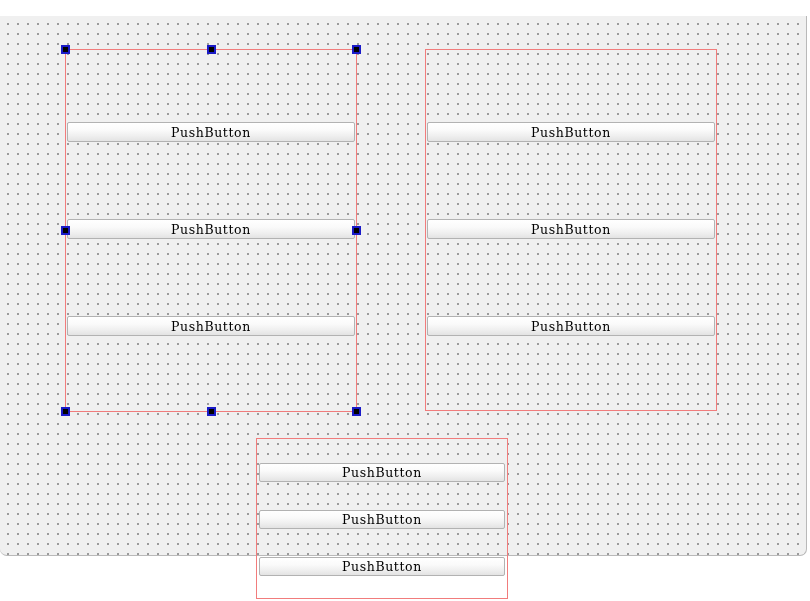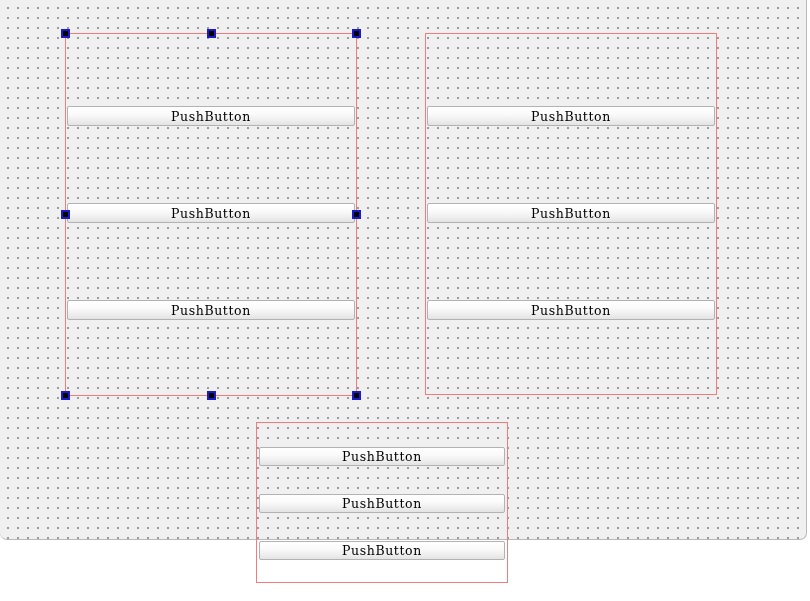--- a/index.html
+++ b/index.html
@@ -13,21 +13,21 @@
   }
   .page {
     position: relative;
     width: 810px;
     height: 601px;
     background: #ffffff;
   }
   
   .canvas {
     position: absolute;
-    left: 0; top: 0;
+    left: 0; top: 16px;
     width: 807px;
     height: 540px;
     box-sizing: border-box;
     background-color: #f0f0f0;
     background-image: radial-gradient(circle, #9b9b9b 0.8px, rgba(0,0,0,0) 0.9px);
     background-size: 10px 10px;
     background-position: 3px 3px;
     border-right: 1px solid #b9b9b9;
     border-bottom: 1px solid #b9b9b9;
     border-radius: 0 0 7px 7px;

